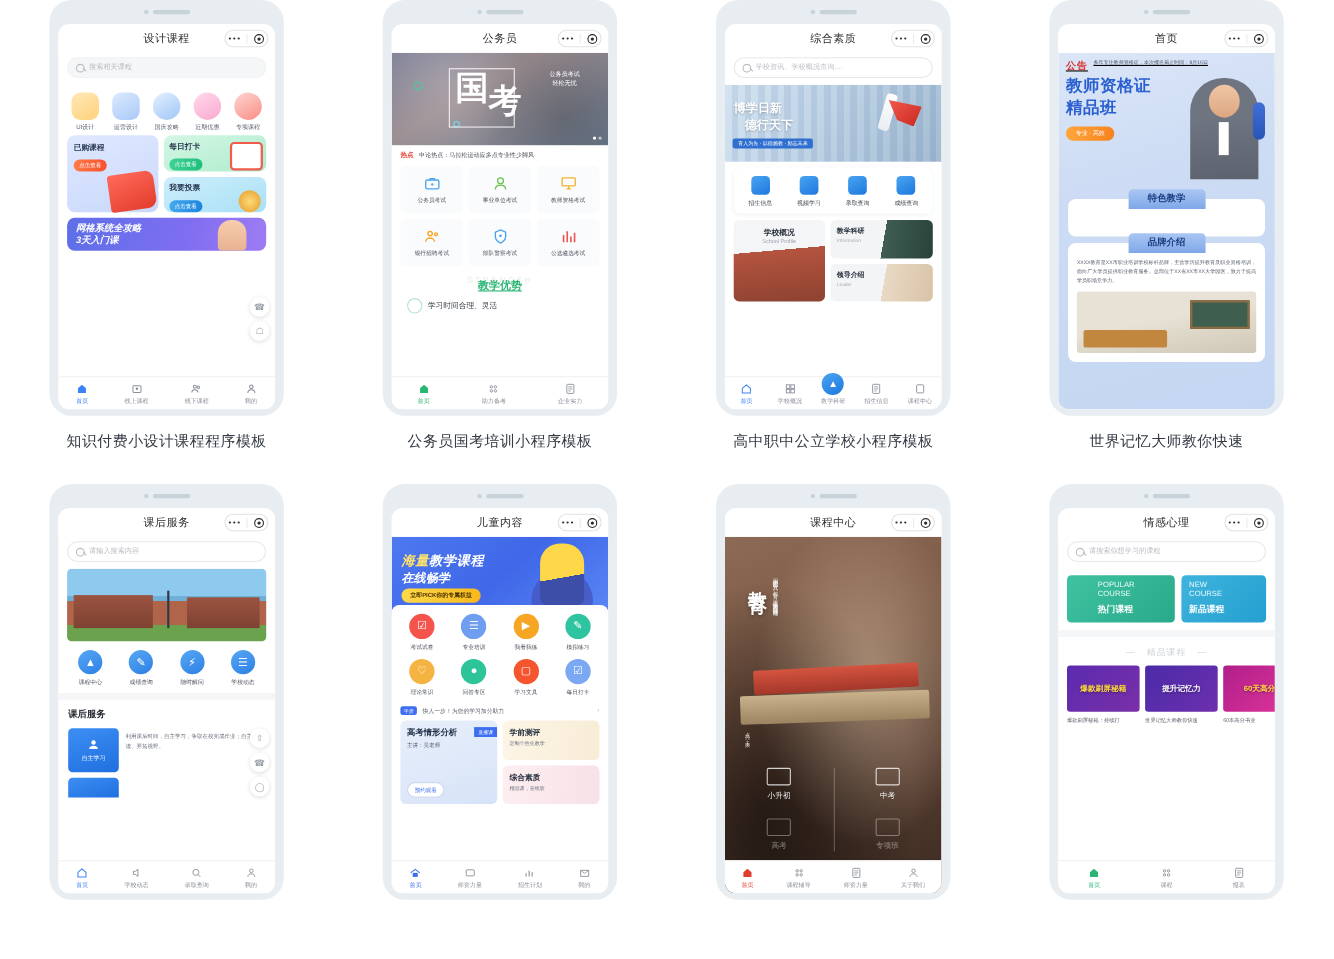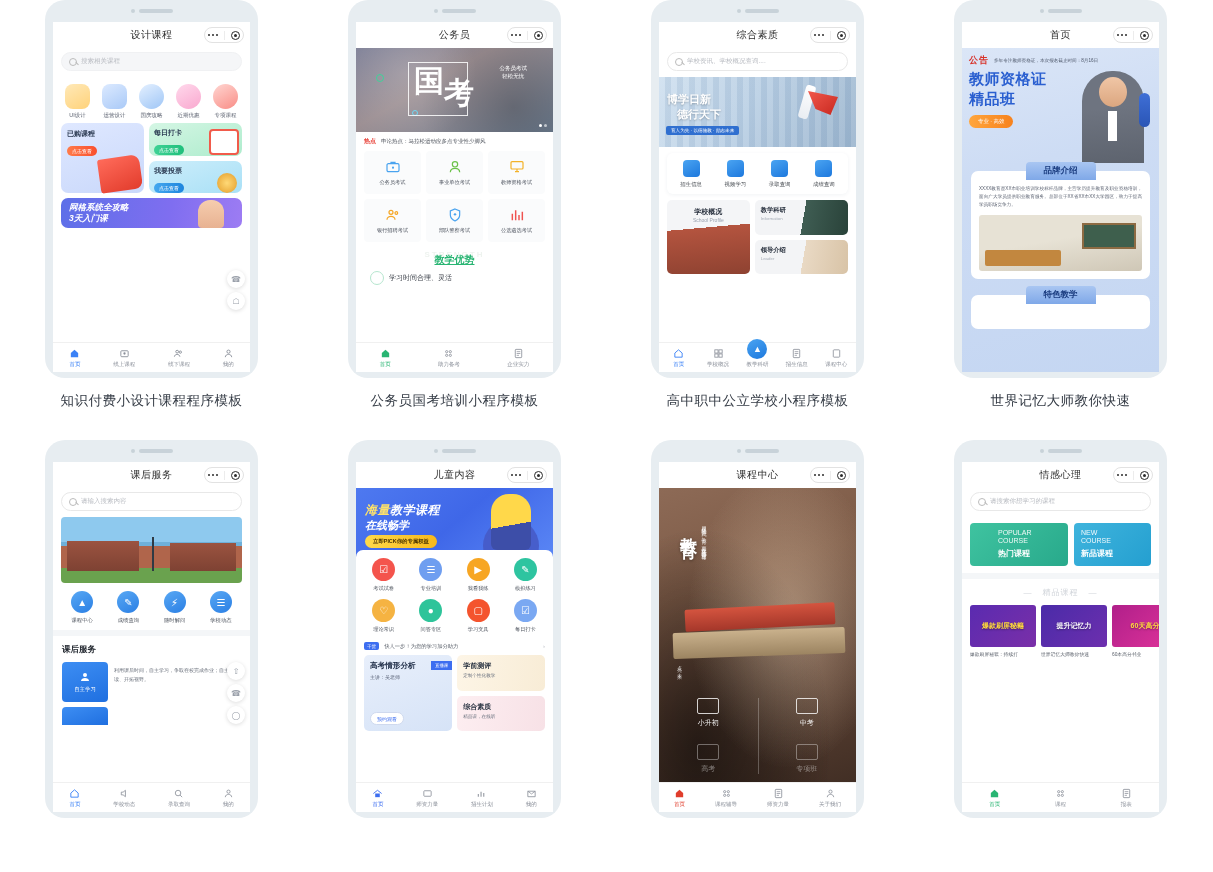--- a/index.html
+++ b/index.html
@@ -27,21 +27,21 @@
   .phone .notch {
     position: absolute; top: 9px; left: 50%; transform: translateX(-50%);
     display: flex; align-items: center; gap: 4px;
   }
   .notch .dot { width: 4px; height: 4px; border-radius: 50%; background: #c8d2d9; }
   .notch .bar { width: 34px; height: 4px; border-radius: 2px; background: #c8d2d9; }
   .screen {
     margin-top: 14px;
     flex: 1;
     background: #fff;
-    border-radius: 0;
+    border-radius: 10px;
     overflow: hidden;
     position: relative;
     display: flex; flex-direction: column;
   }
   .titlebar {
     height: 26px; flex: 0 0 26px;
     display: flex; align-items: center; justify-content: center;
     position: relative; background: #fff;
   }
   .titlebar .tt { font-size: 10px; color: #2c2c2c; letter-spacing: .5px; }
@@ -203,21 +203,21 @@
   .p3c.b { background: linear-gradient(100deg,#f3f4f6 0 52%,#e9d9c4 52%,#d8c3a6 100%); }
   .p3c .t1 { font-size: 6.3px; font-weight: bold; color: #2b3340; }
   .p3c .t2 { font-size: 4.4px; color: #a7aeb8; margin-top: 1px;}
 
   .tabbar.t5 .tab { width: 19%; }
   .tab .bubble { width: 20px; height: 20px; border-radius: 50%; background: linear-gradient(150deg,#4aa4f2,#1d78dd);
     display:flex;align-items:center;justify-content:center; margin-top: -9px; color:#fff; font-size:9px;}
 
   
   .c4bg { position:absolute; inset:0; background: linear-gradient(165deg,#dbe6f7 0%,#cddcf4 35%,#c4d6f2 100%); }
-  .notice { margin: 6px 7px 0 7px; display:flex; align-items:center; gap: 5px; position: relative;}
+  .notice { margin: 6px 7px 0 7px; display:flex; gap: 5px; position: relative; text-decoration: underline;}
   .notice .nt { font-size: 9px; color: #d8322a; font-weight: bold; letter-spacing: 1px;}
   .notice .ntx { font-size: 4.6px; color: #4b5568; white-space: nowrap;}
   .c4hero { position: relative; height: 96px; margin: 2px 7px 0 7px; }
   .c4hero .h1 { font-size: 15px; font-weight: bold; color: #2a5fd0; line-height: 20px; letter-spacing: .5px;}
   .c4hero .h2 { font-size: 15px; font-weight: bold; color: #2a5fd0; line-height: 20px; letter-spacing: .5px;}
   .c4hero .pill { display:inline-block; margin-top: 6px; background: linear-gradient(90deg,#ffa63d,#f7821d); color:#fff;
     font-size: 5.4px; padding: 3px 9px; border-radius: 9px; }
   .c4hero .man { position:absolute; right: 8px; top: 2px; width: 62px; height: 92px;
     background: linear-gradient(175deg,#6e7480 0 40%, #5d636e 100%); border-radius: 30px 30px 0 0;}
   .c4hero .man::before { content:""; position:absolute; left: 17px; top: 6px; width: 28px; height: 30px; border-radius: 50%;
@@ -729,30 +729,30 @@
             <span class="nt">公告</span>
             <span class="ntx">多年专注教师资格证，本次报名截止时间：8月16日</span>
           </div>
           <div class="c4hero">
             <div class="man"></div>
             <div class="vtag"></div>
             <div class="h1">教师资格证</div>
             <div class="h2">精品班</div>
             <span class="pill">专业 · 高效</span>
           </div>
+          <div class="secbox" style="margin-top:16px;padding-bottom:20px">
+            <div class="hdr">特色教学</div>
+          </div>
           <div class="secbox">
             <div class="hdr">品牌介绍</div>
             <p>XXXX教育是XX市职业培训学校标杆品牌，主营学历提升教育及职业资格培训，面向广大学员提供职业教育服务。总部位于XX省XX市XX大学园区，致力于提高学员职场竞争力。</p>
             <div class="pic">
               <div class="board"></div>
               <div class="desk"></div>
             </div>
-          </div>
-          <div class="secbox" style="margin-top:16px;padding-bottom:20px">
-            <div class="hdr">特色教学</div>
           </div>
         </div>
       </div>
     </div>
     <div class="caption">世界记忆大师教你快速</div>
   </div>
 
   <div class="cell">
     <div class="phone">
       <div class="notch">

